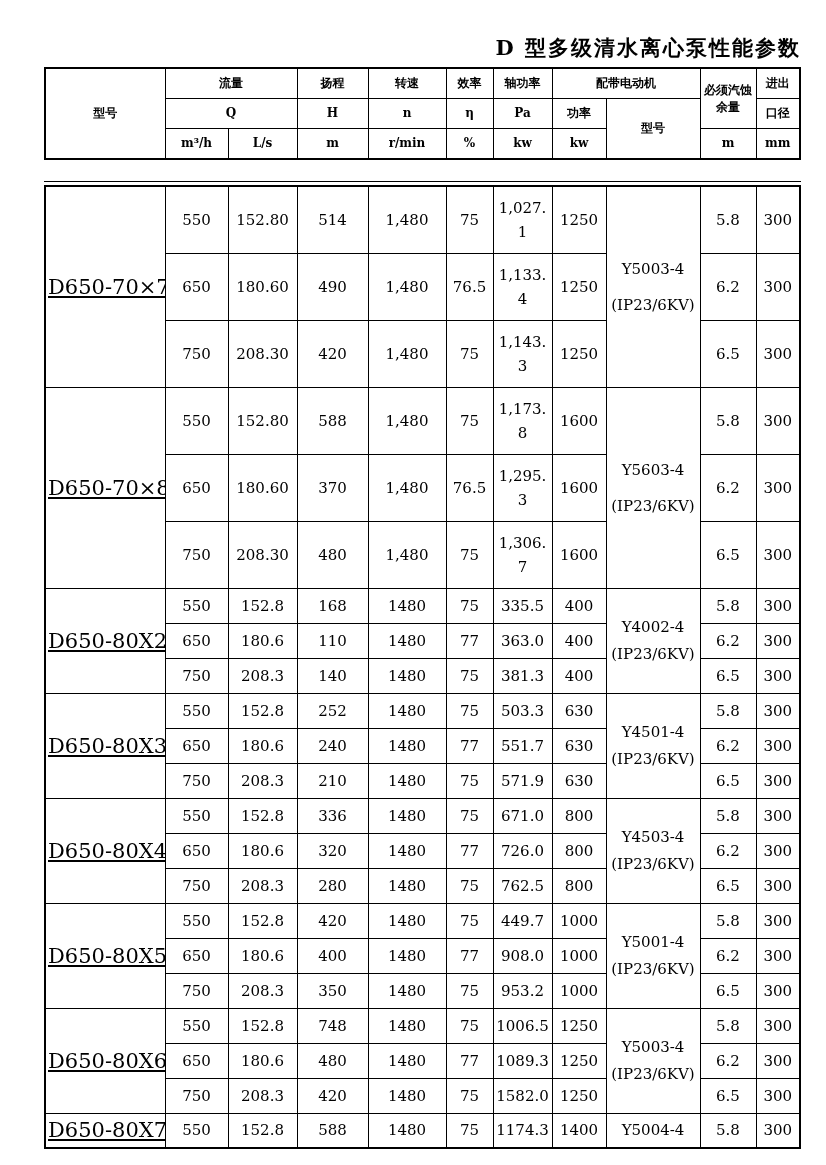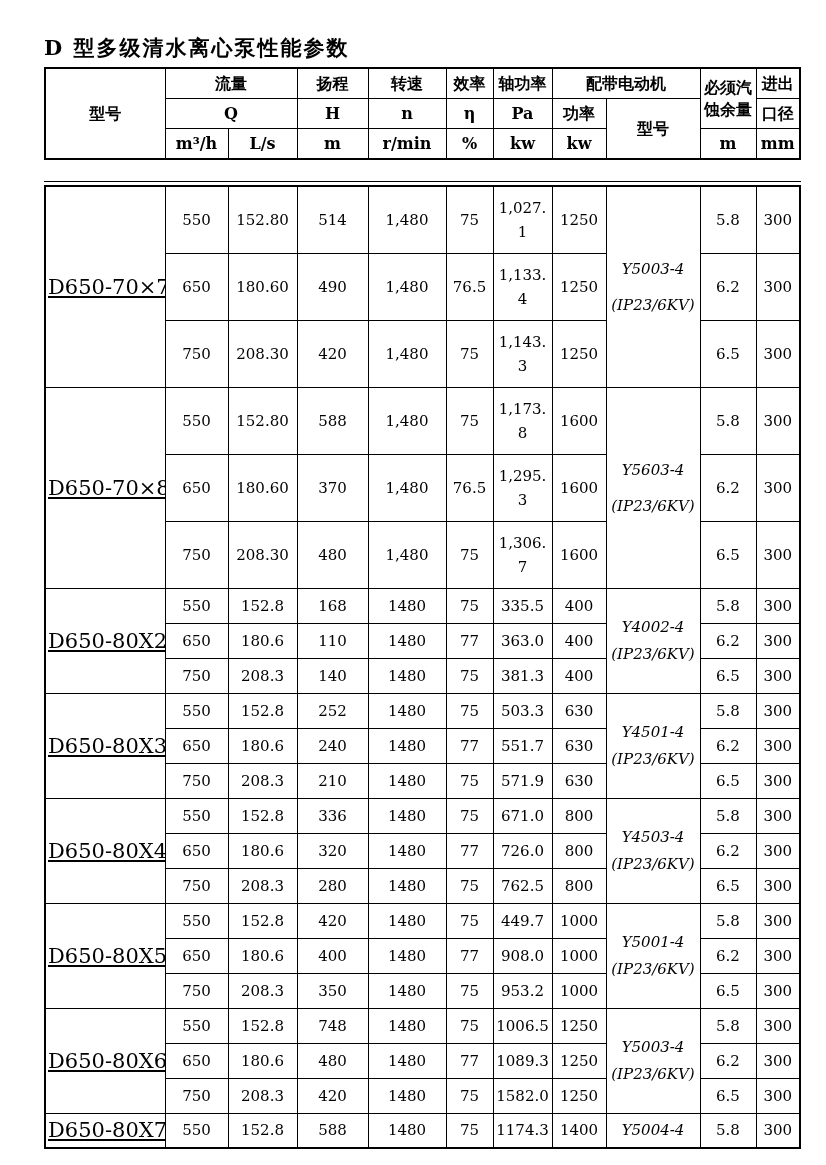--- a/index.html
+++ b/index.html
@@ -3,40 +3,40 @@
 <meta charset="utf-8">
 <style>
   html, body { margin:0; padding:0; background:#fff; color:#000; }
   body {
     width:826px; height:1165px; overflow:hidden;
     font-family:"DejaVu Serif","Liberation Serif",serif;
   }
   .page { padding-top:34px; }
   .title {
     width:757px; margin:0 0 5px 44px;
-    text-align:left; font-size:21px; font-weight:bold; letter-spacing:2px;
+    text-align:right; font-size:21px; font-weight:bold; letter-spacing:2px;
     white-space:nowrap;
   }
   table { border-collapse:collapse; table-layout:fixed; width:757px; margin-left:44px; border:2px solid #000; }
   td {
     border:1px solid #000; text-align:center; vertical-align:middle;
     padding:1px 2px; overflow:hidden; font-size:15px;
   }
   
-  .hdr td { font-weight:bold; font-size:16px; line-height:1.2; height:27px; }
+  .hdr td { font-weight:bold; font-size:12px; line-height:1.2; height:27px; }
   .hdr .npsh-hdr { line-height:1.35; }
   
   .top-rule { width:757px; margin:21px 0 3px 44px; border-top:1px solid #000; height:0; }
   
   .body td { white-space:nowrap; }
   tr.tall { height:67px; }
   tr.short { height:35px; }
   td.model { font-size:21px;text-decoration:underline; }
   td.motor { line-height:1.0; }
-  td.motor div { white-space:nowrap;font-style:italic; }
+  td.motor div { white-space:nowrap; }
   tr.tall td.motor div { line-height:2.4; }
   tr.short td.motor div { line-height:1.75; }
   td.pa div { line-height:1.6; }
 </style>
 </head>
 <body>
 
 <div class="page">
 
   <div class="title">D 型多级清水离心泵性能参数</div>

